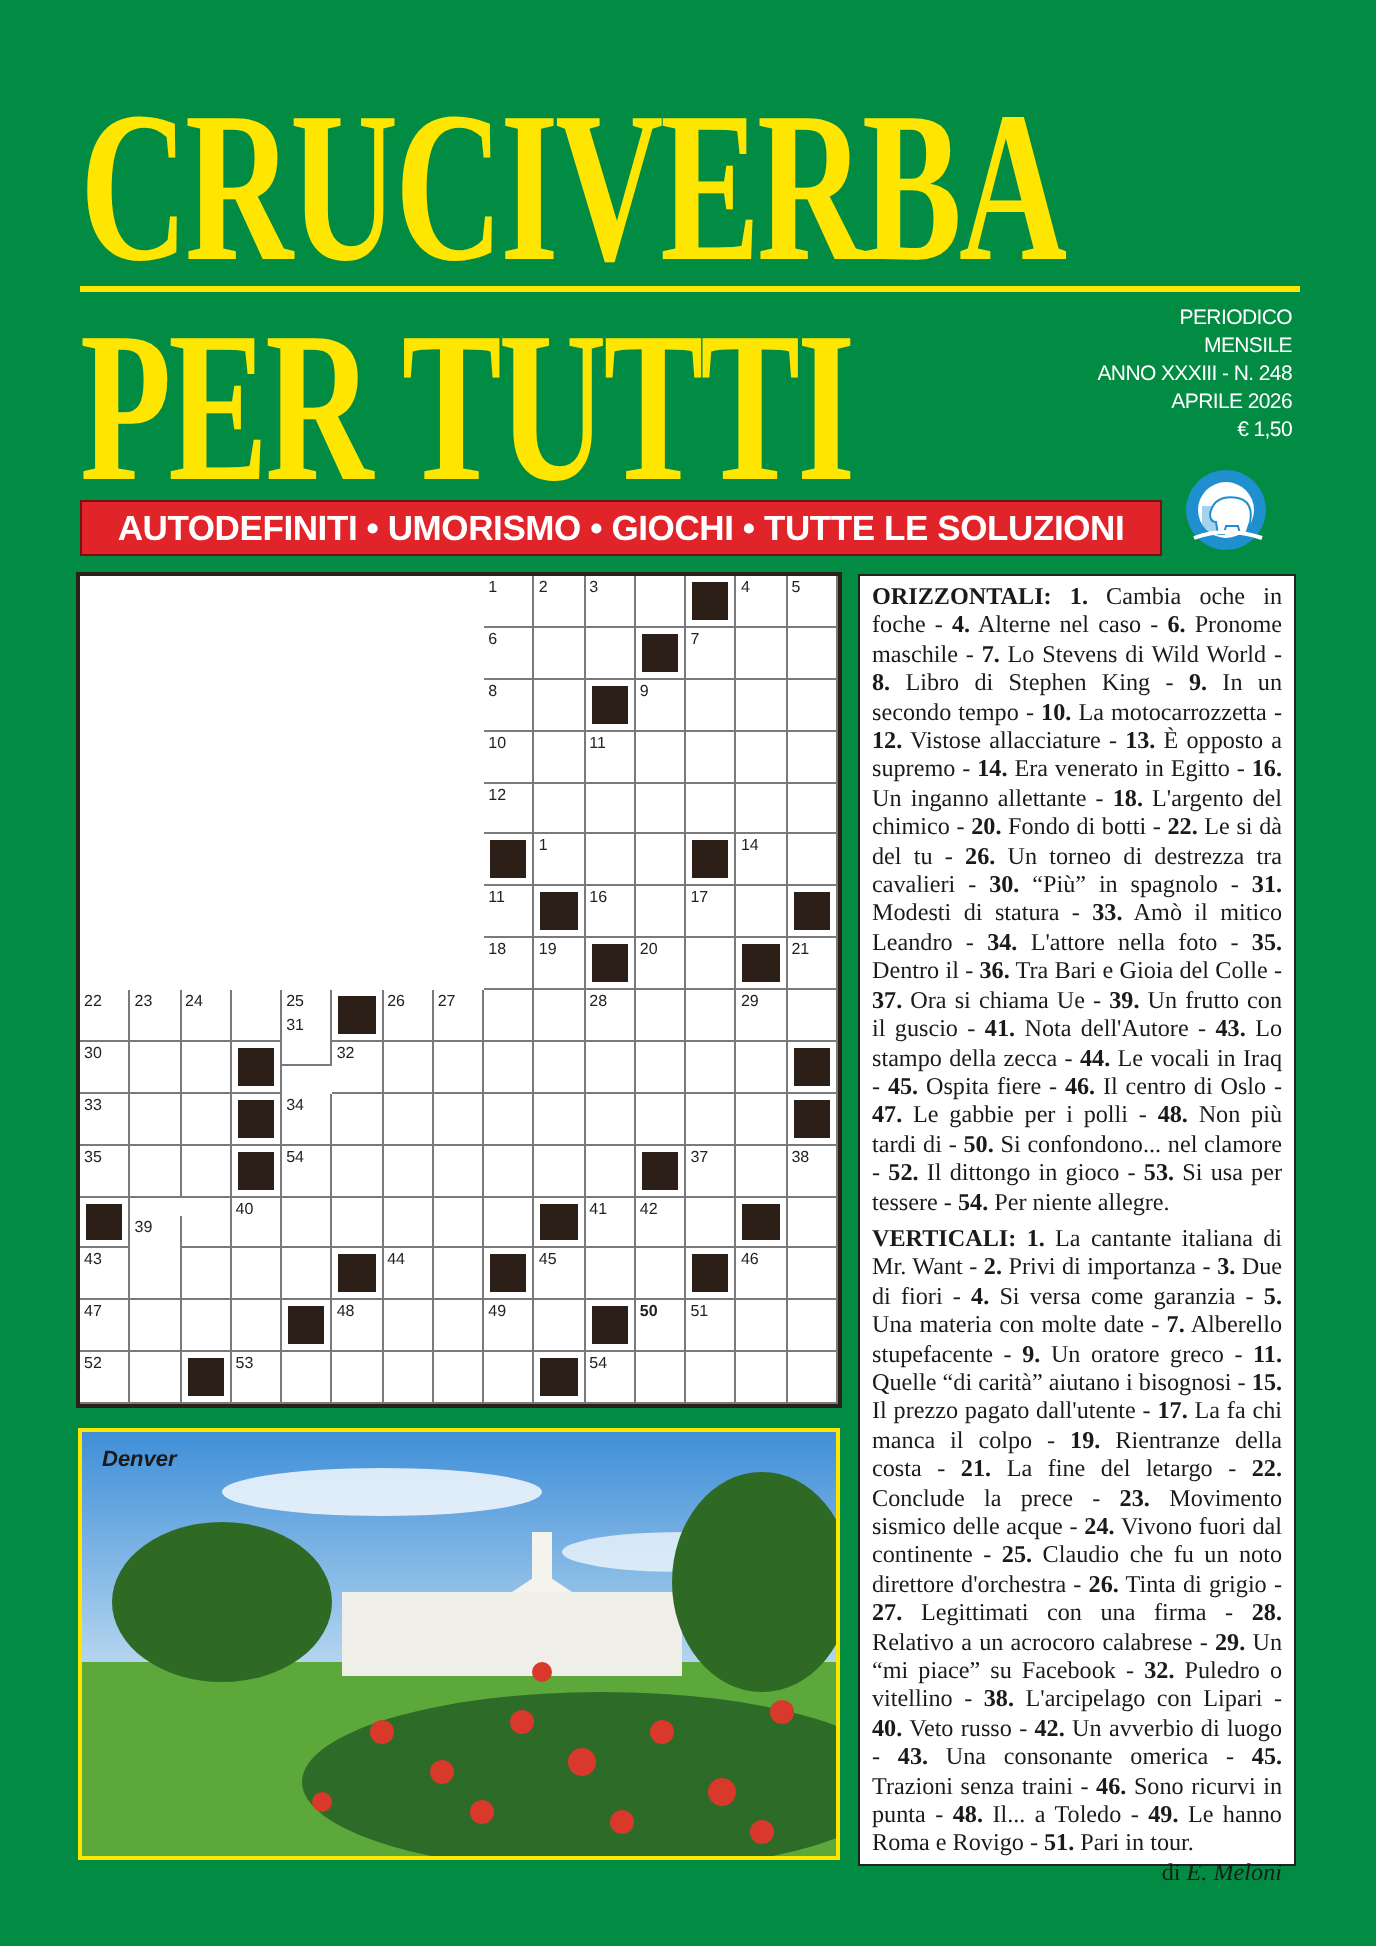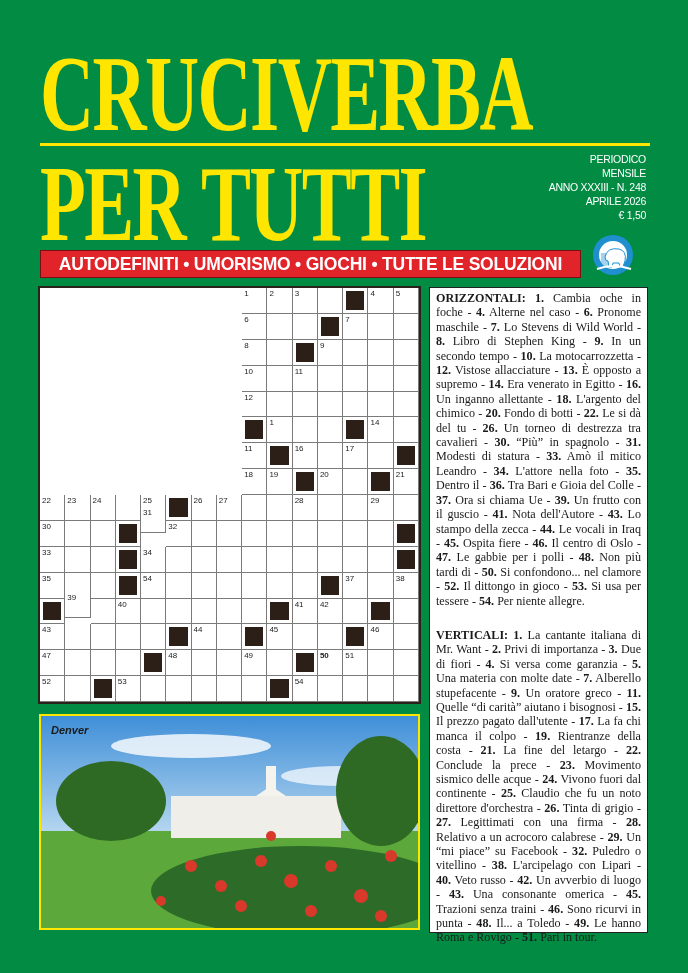--- a/index.html
+++ b/index.html
@@ -12,21 +12,21 @@
   .banner{position:absolute;left:40px;top:250px;width:541px;height:28px;background:#e0242a;border:1px solid #7a1015;box-sizing:border-box;color:#fff;font-family:"Liberation Sans",sans-serif;font-weight:bold;font-size:17.5px;line-height:27px;text-align:center;letter-spacing:-0.2px;white-space:nowrap;overflow:hidden;}
   .logo{position:absolute;left:591px;top:233px;width:44px;height:44px;}
   .photo1{position:absolute;left:39px;top:287px;width:203px;height:207px;overflow:hidden;background:radial-gradient(ellipse at 30% 20%,#1d6d7a,#0c3f4c 60%,#082c38);}
   .grid{position:absolute;left:38px;top:286px;width:383px;height:418px;border:2px solid #2b211b;box-sizing:border-box;background:#fff;}
   .cell{position:absolute;box-sizing:border-box;border-right:1px solid #7a7a7a;border-bottom:1px solid #7a7a7a;background:#fff;}
   .cell .n{position:absolute;left:2px;top:1px;font-family:"Liberation Sans",sans-serif;font-size:8px;color:#222;}
   .cell.b::after{content:"";position:absolute;left:3px;top:3px;right:3px;bottom:3px;background:#2b1f17;}
   .clues{position:absolute;left:429px;top:287px;width:219px;height:646px;background:#fff;border:1.5px solid #222;box-sizing:border-box;padding:3px 6px 0 6px;font-size:12.1px;line-height:14.4px;color:#1a1a1a;text-align:justify;}
   .clues p{margin:0;}
   .clues b{font-weight:bold;}
-  .clues .sec2{margin-top:20px;}
+  .clues .sec2{margin-top:4px;}
   .author{text-align:right;margin-top:6px;}
   .photo2{position:absolute;left:39px;top:714px;width:381px;height:216px;border:2px solid #ffe600;box-sizing:border-box;overflow:hidden;}
   .caption{position:absolute;left:10px;top:8px;font-family:"Liberation Sans",sans-serif;font-weight:bold;font-style:italic;font-size:11px;color:#1a1a1a;}
 </style>
 </head>
 <body>
 
 <div class="title" id="t1">CRUCIVERBA</div>
 <div class="rule"></div>
 <div class="title" id="t2">PER TUTTI</div>
@@ -246,21 +246,21 @@
     <div class="cell" style="left: 252.667px; top: 284.625px; width: 25.2667px; height: 25.875px;"></div>
     <div class="cell b" style="left: 277.933px; top: 284.625px; width: 25.2667px; height: 25.875px;"></div>
     <div class="cell" style="left: 303.2px; top: 284.625px; width: 25.2667px; height: 25.875px; text-decoration: underline;">
       <span class="n">37</span>
     </div>
     <div class="cell" style="left: 328.467px; top: 284.625px; width: 25.2667px; height: 25.875px;"></div>
     <div class="cell" style="left: 353.733px; top: 284.625px; width: 25.2667px; height: 25.875px;">
       <span class="n">38</span>
     </div>
     <div class="cell b" style="left: 0px; top: 310.5px; width: 25.2667px; height: 25.875px;"></div>
-    <div class="cell" style="left: 25.2667px; top: 304px; width: 25.2667px; height: 25.875px;">
+    <div class="cell" style="left: 25.2667px; top: 320px; width: 25.2667px; height: 25.875px;">
       <span class="n">39</span>
     </div>
     <div class="cell" style="left: 50.5333px; top: 310.5px; width: 25.2667px; height: 25.875px;"></div>
     <div class="cell" style="left: 75.8px; top: 310.5px; width: 25.2667px; height: 25.875px;">
       <span class="n">40</span>
     </div>
     <div class="cell" style="left: 101.067px; top: 310.5px; width: 25.2667px; height: 25.875px;"></div>
     <div class="cell" style="left: 126.333px; top: 310.5px; width: 25.2667px; height: 25.875px;"></div>
     <div class="cell" style="left: 151.6px; top: 310.5px; width: 25.2667px; height: 25.875px;"></div>
     <div class="cell" style="left: 176.867px; top: 310.5px; width: 25.2667px; height: 25.875px;"></div>
@@ -342,20 +342,21 @@
     </div>
     <div class="cell" style="left: 277.933px; top: 388.125px; width: 25.2667px; height: 25.875px;"></div>
     <div class="cell" style="left: 303.2px; top: 388.125px; width: 25.2667px; height: 25.875px;"></div>
     <div class="cell" style="left: 328.467px; top: 388.125px; width: 25.2667px; height: 25.875px;"></div>
     <div class="cell" style="left: 353.733px; top: 388.125px; width: 25.2667px; height: 25.875px;"></div>
   </div>
 
 <div class="clues">
   <p id="across"><b>ORIZZONTALI:</b> <b>1.</b> <span>Cambia oche in foche</span> - <b>4.</b> <span>Alterne nel caso</span> - <b>6.</b> <span>Pronome maschile</span> - <b>7.</b> <span>Lo Stevens di Wild World</span> - <b>8.</b> <span>Libro di Stephen King</span> - <b>9.</b> <span>In un secondo tempo</span> - <b>10.</b> <span>La motocarrozzetta</span> - <b>12.</b> <span>Vistose allacciature</span> - <b>13.</b> <span>È opposto a supremo</span> - <b>14.</b> <span>Era venerato in Egitto</span> - <b>16.</b> <span>Un inganno allettante</span> - <b>18.</b> <span>L'argento del chimico</span> - <b>20.</b> <span>Fondo di botti</span> - <b>22.</b> <span>Le si dà del tu</span> - <b>26.</b> <span>Un torneo di destrezza tra cavalieri</span> - <b>30.</b> <span>“Più” in spagnolo</span> - <b>31.</b> <span>Modesti di statura</span> - <b>33.</b> <span>Amò il mitico Leandro</span> - <b>34.</b> <span>L'attore nella foto</span> - <b>35.</b> <span>Dentro il</span> - <b>36.</b> <span>Tra Bari e Gioia del Colle</span> - <b>37.</b> <span>Ora si chiama Ue</span> - <b>39.</b> <span>Un frutto con il guscio</span> - <b>41.</b> <span>Nota dell'Autore</span> - <b>43.</b> <span>Lo stampo della zecca</span> - <b>44.</b> <span>Le vocali in Iraq</span> - <b>45.</b> <span>Ospita fiere</span> - <b>46.</b> <span>Il centro di Oslo</span> - <b>47.</b> <span>Le gabbie per i polli</span> - <b>48.</b> <span>Non più tardi di</span> - <b>50.</b> <span>Si confondono... nel clamore</span> - <b>52.</b> <span>Il dittongo in gioco</span> - <b>53.</b> <span>Si usa per tessere</span> - <b>54.</b> <span>Per niente allegre.</span></p>
   <p id="down" class="sec2"><b>VERTICALI:</b> <b>1.</b> <span>La cantante italiana di Mr. Want</span> - <b>2.</b> <span>Privi di importanza</span> - <b>3.</b> <span>Due di fiori</span> - <b>4.</b> <span>Si versa come garanzia</span> - <b>5.</b> <span>Una materia con molte date</span> - <b>7.</b> <span>Alberello stupefacente</span> - <b>9.</b> <span>Un oratore greco</span> - <b>11.</b> <span>Quelle “di carità” aiutano i bisognosi</span> - <b>15.</b> <span>Il prezzo pagato dall'utente</span> - <b>17.</b> <span>La fa chi manca il colpo</span> - <b>19.</b> <span>Rientranze della costa</span> - <b>21.</b> <span>La fine del letargo</span> - <b>22.</b> <span>Conclude la prece</span> - <b>23.</b> <span>Movimento sismico delle acque</span> - <b>24.</b> <span>Vivono fuori dal continente</span> - <b>25.</b> <span>Claudio che fu un noto direttore d'orchestra</span> - <b>26.</b> <span>Tinta di grigio</span> - <b>27.</b> <span>Legittimati con una firma</span> - <b>28.</b> <span>Relativo a un acrocoro calabrese</span> - <b>29.</b> <span>Un “mi piace” su Facebook</span> - <b>32.</b> <span>Puledro o vitellino</span> - <b>38.</b> <span>L'arcipelago con Lipari</span> - <b>40.</b> <span>Veto russo</span> - <b>42.</b> <span>Un avverbio di luogo</span> - <b>43.</b> <span>Una consonante omerica</span> - <b>45.</b> <span>Trazioni senza traini</span> - <b>46.</b> <span>Sono ricurvi in punta</span> - <b>48.</b> <span>Il... a Toledo</span> - <b>49.</b> <span>Le hanno Roma e Rovigo</span> - <b>51.</b> <span>Pari in tour.</span></p>
+  <p class="author"><span>di</span> <i>E. Meloni</i></p>
 </div>
 
 <div class="photo2">
   <svg width="377" height="212" viewBox="0 0 377 212">
     <defs>
         <linearGradient id="sky" x1="0" y1="0" x2="0" y2="1">
           <stop offset="0" stop-color="#3f8fd8"></stop>
           <stop offset="1" stop-color="#b9d8f0"></stop>
         </linearGradient>
       </defs>

